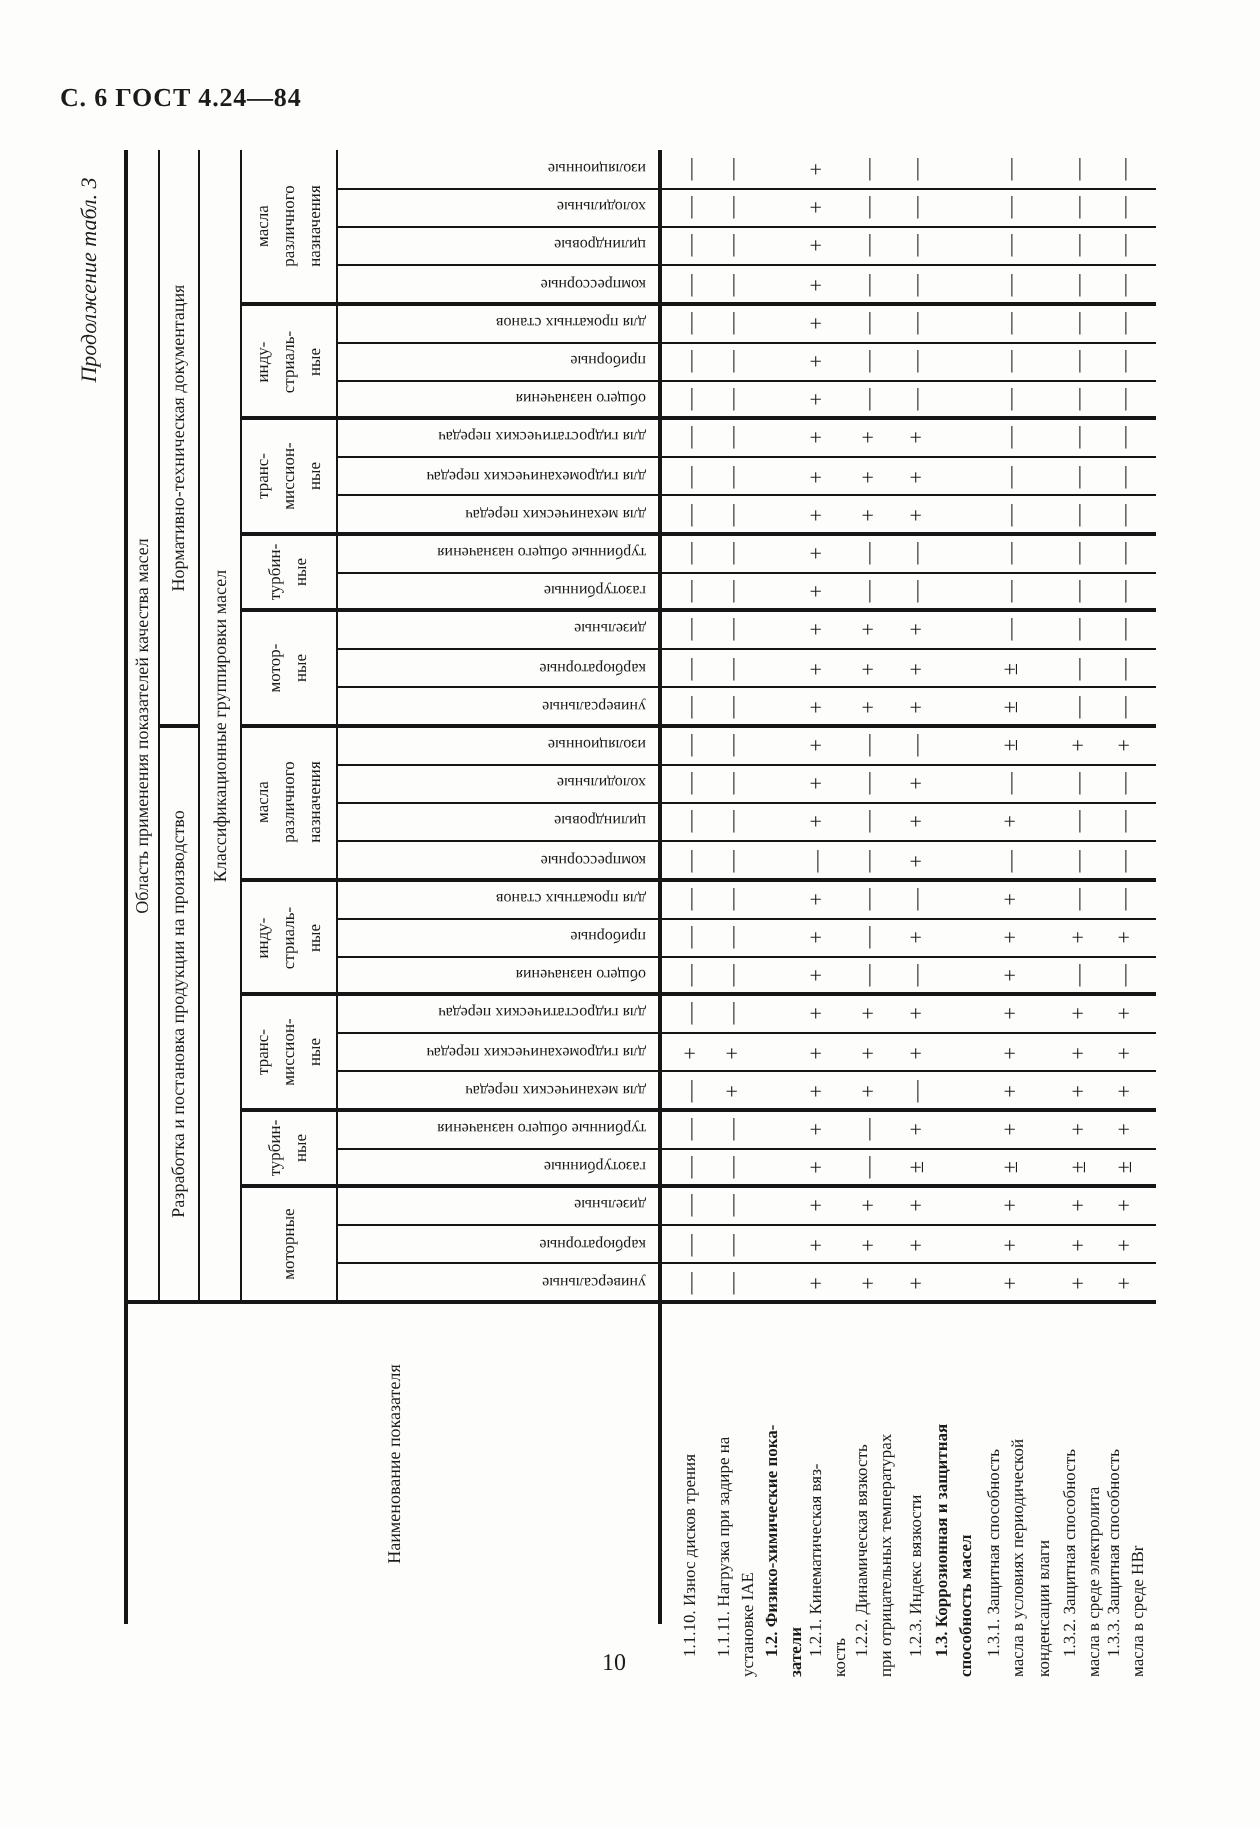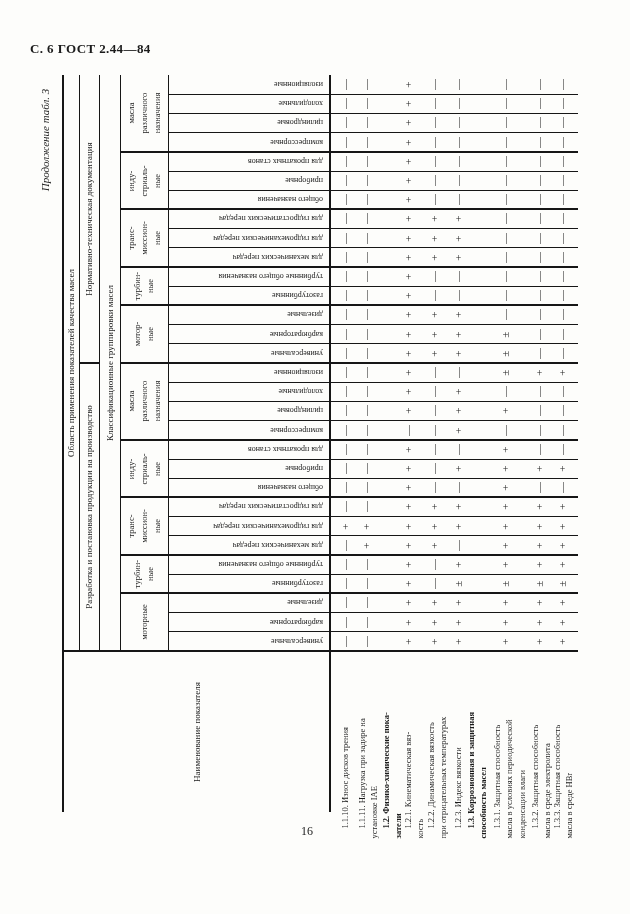--- a/index.html
+++ b/index.html
@@ -23,21 +23,21 @@
   .ind{position:absolute;}
   .ind .rin{text-align:left;justify-content:flex-start;white-space:nowrap;
             font-size:8.5px;line-height:13px;flex-direction:row;align-items:center;}
   .b{font-weight:bold;}
 </style>
 </head>
 <body>
 
 <div class="page">
 
-  <div class="doc-header">С. 6  ГОСТ 2.44—84</div>
+  <div class="doc-header">С. 6  ГОСТ 4.24—84</div>
 
   <div class="cell" style="left:34px;top:62px;width:22px;height:156px;">
     <span class="rspan it">Продолжение табл. 3</span>
   </div>
 
   <div id="table-layer">
 
     <div class="cell" style="left:63px;top:75px;width:16px;height:576px;">
       <span class="rspan">Область применения показателей качества масел</span>
     </div>
@@ -542,15 +542,15 @@
         <div class="rin" style="width: 187px; height: 13px; padding-left: 2px; box-sizing: border-box;">масла в среде электролита</div>
       </div>
       <div class="ind" style="left: 550px; top: 653px; width: 13px; height: 187px;">
         <div class="rin" style="width: 187px; height: 13px; padding-left: 12px; box-sizing: border-box;">1.3.3. Защитная способность</div>
       </div>
       <div class="ind" style="left: 562.5px; top: 653px; width: 13px; height: 187px;">
         <div class="rin" style="width: 187px; height: 13px; padding-left: 2px; box-sizing: border-box;">масла в среде HBr</div>
       </div>
     </div>
 
-  <div class="page-number">16</div>
+  <div class="page-number">10</div>
 
 </div>
 
 </body></html>

